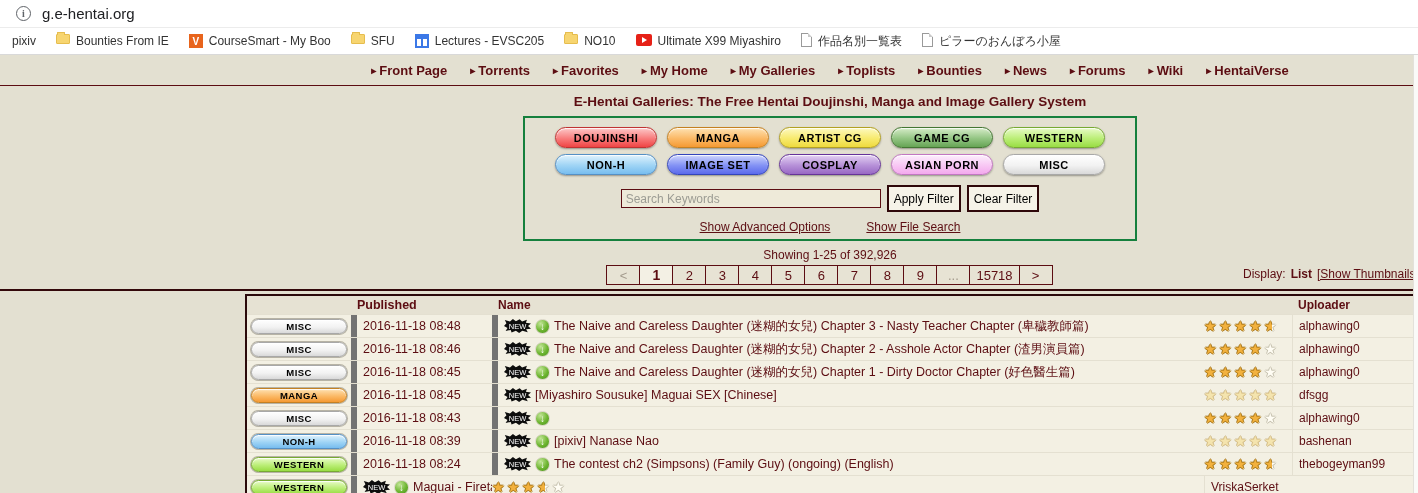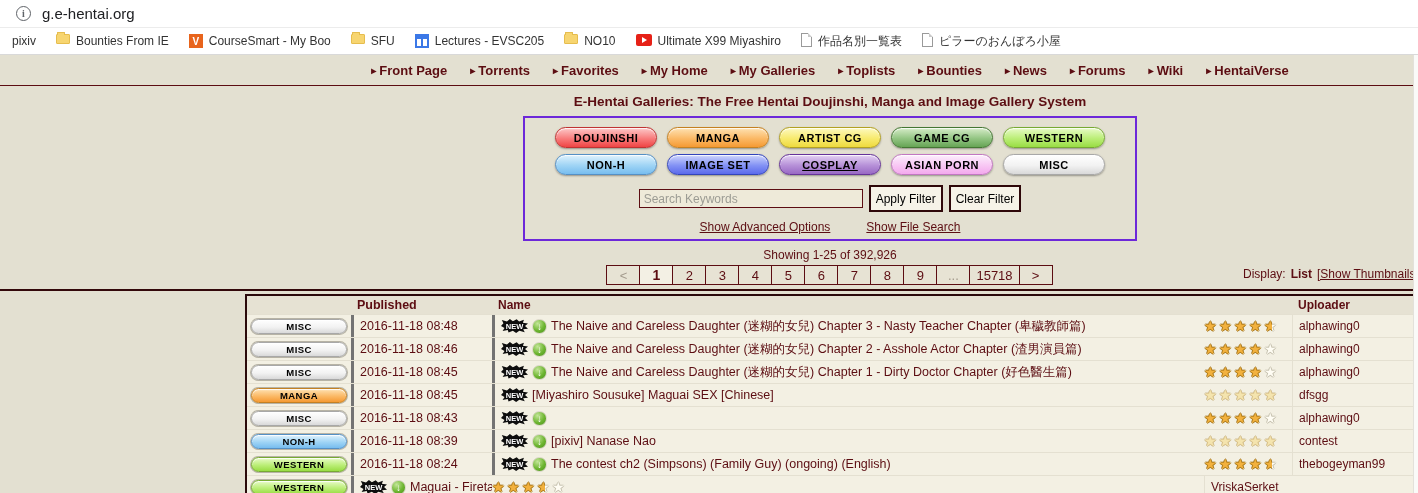--- a/index.html
+++ b/index.html
@@ -28,27 +28,27 @@
   .scrollbar { position:absolute; top:55px; right:0; width:5px; height:438px; background:#fafaf8; border-left:1px solid #e3e1da; }
 
   .nav { display:flex; justify-content:center; gap:23px; padding:8px 0 7px; font-size:13px; font-weight:bold; }
   .nav-item { display:flex; align-items:center; gap:3px; color:#5c0d12; cursor:pointer; }
   .nav-arrow { font-size:10px; }
   .rule1 { height:1px; background:#5c0d12; }
   .rule2 { height:2px; background:#33080a; }
 
   .page-title { text-align:center; font-weight:bold; font-size:13.5px; margin:8px 0 7px; }
 
-  .filter-box { width:614px; margin:0 auto; border:2px solid #6d28d9; padding:9px 16px 5px; }
+  .filter-box { width:614px; margin:0 auto; border:2px solid #15803d; padding:9px 16px 5px; }
   .cat-grid { display:grid; grid-template-columns:repeat(5,102px); gap:6px 10px; justify-content:center; }
   .cat-btn { height:21px; border-radius:11px; border:1px solid; font-size:11px; font-weight:bold; color:#000; letter-spacing:.5px;
              display:flex; align-items:center; justify-content:center; cursor:pointer;
              box-shadow:0 1px 2px rgba(0,0,0,.35), inset 0 1px 1px rgba(255,255,255,.85); }
   .search-row { display:flex; justify-content:center; align-items:center; gap:6px; margin-top:10px; }
-  .search-input { width:224px; height:19px; background:#eeead9; border:1px solid #5c0d12; font-size:12px; padding:0 4px; color:#333; font-family:"Liberation Sans",sans-serif; }
+  .search-input { width:260px; height:19px; background:#eeead9; border:1px solid #5c0d12; font-size:12px; padding:0 4px; color:#333; font-family:"Liberation Sans",sans-serif; }
   .search-input::placeholder { color:#9c9c94; }
   .filter-btn { height:27px; border:2px solid #2e0709; background:#f6f3e8; font-size:12px; padding:0 5px; color:#000; cursor:pointer; font-family:"Liberation Sans",sans-serif; }
   .links-row { display:flex; justify-content:center; gap:36px; margin-top:8px; font-size:12px; }
   .adv-link { color:#5c0d12; text-decoration:underline; cursor:pointer; }
 
   .showing { text-align:center; font-size:12px; margin:7px 0 3px; }
   .pager-row { position:relative; height:22px; }
   .pager { display:flex; justify-content:center; }
   .pcell { min-width:34px; height:20px; border:1px solid #5c0d12; margin-left:-1px; display:flex; align-items:center; justify-content:center;
            font-size:13px; color:#5c0d12; padding:0 6px; cursor:pointer; background:#e7e3d4; }
@@ -56,34 +56,34 @@
   .pcell.dim { color:#a39a8c; }
   .display-opts { position:absolute; left:1243px; top:2px; font-size:12px; color:#5c0d12; display:flex; gap:5px; align-items:center; }
   .display-opts a { color:#5c0d12; text-decoration:underline; cursor:pointer; }
   .rule2 { margin-top:2px; }
 
   
   .gtable { margin:3px 0 0 245px; width:1210px; border:2px solid #2b0a0b; background:#f3f0e3; }
   .g-header, .g-row { display:grid; grid-template-columns:104px 141px 712px 88px auto; align-items:center; }
   .g-header { height:18px; background:#e6e2d3; font-weight:bold; font-size:12px; }
   .g-row { height:23px; border-top:1px solid #e4e0d1; }
-  .c-pub, .c-name, .c-up { padding-left:6px; height:100%; display:flex; align-items:center; border-left:3px solid #737373; }
+  .c-pub, .c-name, .c-up { padding-left:6px; height:100%; display:flex; align-items:center; border-left:6px solid #737373; }
   .c-cat { display:flex; justify-content:center; align-items:center; height:100%; }
   .c-stars { height:100%; display:flex; align-items:center; }
   .c-up { border-left:1px solid #e4e0d1; }
   .g-header .c-pub, .g-header .c-name, .g-header .c-up { border-left:none; }
   .c-pub { font-size:12.5px; color:#5c0d12; }
   .c-name { gap:4px; overflow:hidden; }
   .g-title { font-size:12.5px; color:#5c0d12; text-decoration:none; white-space:nowrap; overflow:hidden; cursor:pointer; }
   .c-up a { font-size:12px; color:#5c0d12; text-decoration:none; cursor:pointer; white-space:nowrap; }
 
   .pill { width:96px; height:15px; border-radius:8px; border:1px solid; font-size:9.5px; font-weight:bold; color:#000; letter-spacing:.4px;
           display:flex; align-items:center; justify-content:center; box-shadow:0 0 0 1px #b7b3a5, inset 0 1px 1px rgba(255,255,255,.9); }
 
-  .new-icon { background:#0d0d0d; color:#fff; font-size:7.5px; font-weight:bold; width:27px; height:14px; flex:0 0 27px;
+  .new-icon { background:#0d0d0d; color:#fff; font-size:7.5px; font-weight:normal; width:27px; height:14px; flex:0 0 27px;
               display:flex; align-items:center; justify-content:center;
               clip-path:polygon(0% 50%,9% 30%,3% 8%,22% 18%,33% 0%,44% 16%,58% 2%,67% 18%,85% 6%,81% 26%,100% 32%,89% 50%,100% 70%,82% 74%,88% 94%,68% 84%,56% 100%,44% 84%,28% 97%,25% 78%,6% 86%,13% 64%); }
   .dl-icon { width:15px; height:15px; flex:0 0 15px; border-radius:50%; border:1px solid #d9d5c5;
              background:radial-gradient(circle at 35% 28%, #c3e698, #6db530 55%, #4b921e);
              color:#fff; font-size:10px; font-weight:bold; display:flex; align-items:center; justify-content:center; cursor:pointer; }
 
   .stars { display:flex; cursor:pointer; }
   .star { position:relative; display:inline-block; width:15px; height:16px; font-size:14px; line-height:16px; }
   .sbase, .sfill { position:absolute; left:0; top:0; height:16px; }
   .sbase { color:#fffdf4; text-shadow:-1px 0 #c4bfad, 1px 0 #c4bfad, 0 -1px #c4bfad, 0 1px #c4bfad; }
@@ -191,21 +191,21 @@
 
     <div class="filter-box">
       <div class="cat-grid" id="cats">
           <button class="cat-btn" style="background: linear-gradient(rgb(253, 201, 201) 0%, rgb(248, 124, 124) 55%, rgb(239, 68, 68) 100%); border-color: rgb(192, 51, 51);">DOUJINSHI</button>
           <button class="cat-btn" style="background: linear-gradient(rgb(254, 226, 179) 0%, rgb(251, 185, 102) 55%, rgb(245, 154, 51) 100%); border-color: rgb(197, 129, 34);">MANGA</button>
           <button class="cat-btn" style="background: linear-gradient(rgb(253, 249, 192) 0%, rgb(247, 234, 110) 55%, rgb(238, 218, 62) 100%); border-color: rgb(179, 161, 34);">ARTIST CG</button>
           <button class="cat-btn" style="background: linear-gradient(rgb(214, 236, 200) 0%, rgb(147, 197, 131) 55%, rgb(102, 164, 85) 100%); border-color: rgb(68, 119, 51);">GAME CG</button>
           <button class="cat-btn" style="background: linear-gradient(rgb(232, 251, 200) 0%, rgb(187, 238, 119) 55%, rgb(153, 221, 68) 100%); border-color: rgb(119, 170, 51);">WESTERN</button>
           <button class="cat-btn" style="background: linear-gradient(rgb(223, 242, 253) 0%, rgb(159, 212, 245) 55%, rgb(119, 189, 239) 100%); border-color: rgb(85, 144, 197);">NON-H</button>
           <button class="cat-btn" style="background: linear-gradient(rgb(205, 213, 252) 0%, rgb(131, 146, 245) 55%, rgb(91, 106, 236) 100%); border-color: rgb(51, 68, 187);">IMAGE SET</button>
-          <button class="cat-btn" style="background: linear-gradient(rgb(227, 209, 242) 0%, rgb(182, 144, 216) 55%, rgb(152, 105, 196) 100%); border-color: rgb(102, 51, 153); text-decoration: underline;">COSPLAY</button>
+          <button class="cat-btn" style="background: linear-gradient(rgb(227, 209, 242) 0%, rgb(182, 144, 216) 55%, rgb(152, 105, 196) 100%); border-color: rgb(102, 51, 153);">COSPLAY</button>
           <button class="cat-btn" style="background: linear-gradient(rgb(252, 239, 252) 0%, rgb(248, 199, 244) 55%, rgb(243, 169, 237) 100%); border-color: rgb(194, 119, 194);">ASIAN PORN</button>
           <button class="cat-btn" style="background: linear-gradient(rgb(255, 255, 255) 0%, rgb(242, 242, 242) 55%, rgb(217, 217, 217) 100%); border-color: rgb(168, 168, 168);">MISC</button>
         </div>
       <div class="search-row">
         <input class="search-input" placeholder="Search Keywords" style="">
         <button class="filter-btn">Apply Filter</button>
         <button class="filter-btn">Clear Filter</button>
       </div>
       <div class="links-row">
         <a class="adv-link">Show Advanced Options</a>
@@ -462,21 +462,21 @@
                   <span class="sbase">★</span>
                   <span class="sfill faded" style="width: 100%;">★</span>
                 </span>
                 <span class="star">
                   <span class="sbase">★</span>
                   <span class="sfill faded" style="width: 100%;">★</span>
                 </span>
               </span>
             </div>
             <div class="c-up">
-              <a>contest</a>
+              <a>bashenan</a>
             </div>
           </div>
           <div class="g-row">
             <div class="c-cat">
               <span class="pill" style="background: linear-gradient(rgb(232, 251, 200) 0%, rgb(187, 238, 119) 55%, rgb(153, 221, 68) 100%); border-color: rgb(119, 170, 51);">WESTERN</span>
             </div>
             <div class="c-pub">2016-11-18 08:24</div>
             <div class="c-name">
               <span class="new-icon">NEW</span>
               <span class="dl-icon">↓</span>

